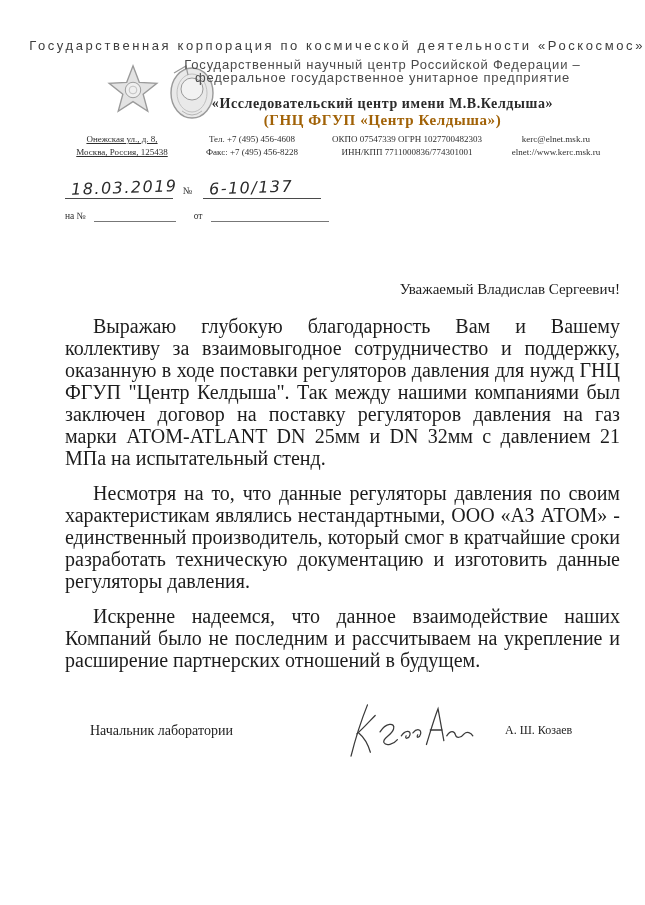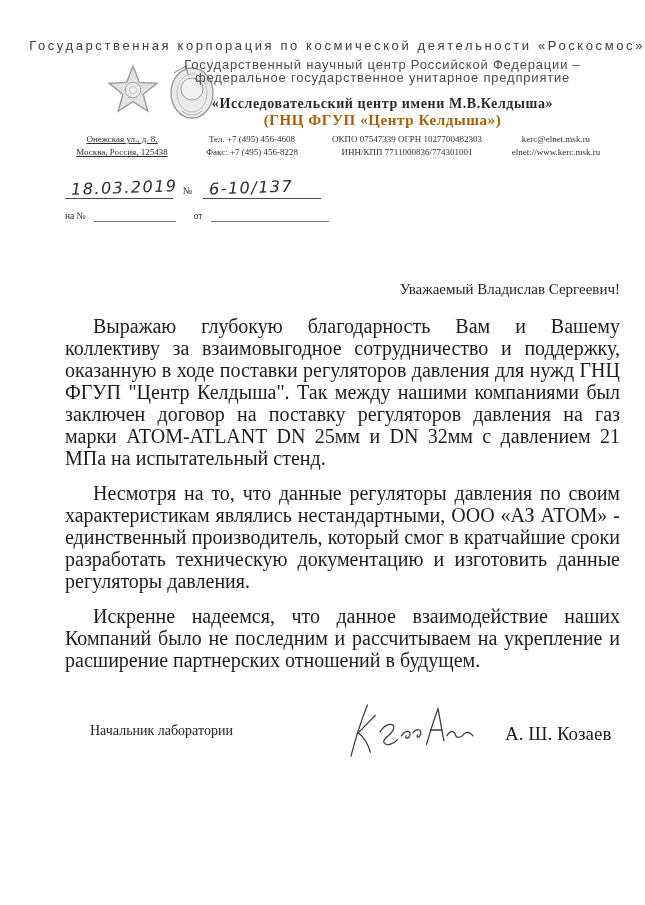--- a/index.html
+++ b/index.html
@@ -109,21 +109,21 @@
   
   .sig-row {
     display: flex;
     align-items: center;
     margin-top: 30px;
     position: relative;
     height: 60px;
   }
   .sig-position { font-size: 14px; margin-left: 25px; }
   .sig-svg { position: absolute; left: 270px; top: 0; }
-  .sig-name { position: absolute; left: 440px; top: 22px; font-size: 19px; }
+  .sig-name { position: absolute; left: 440px; top: 22px; font-size: 12px; }
   .emb { display: block; }
 </style>
 </head>
 <body>
 
 <div class="page">
 
   <div class="corp-line">Государственная корпорация по космической деятельности «Роскосмос»</div>
 
   <div class="header">

